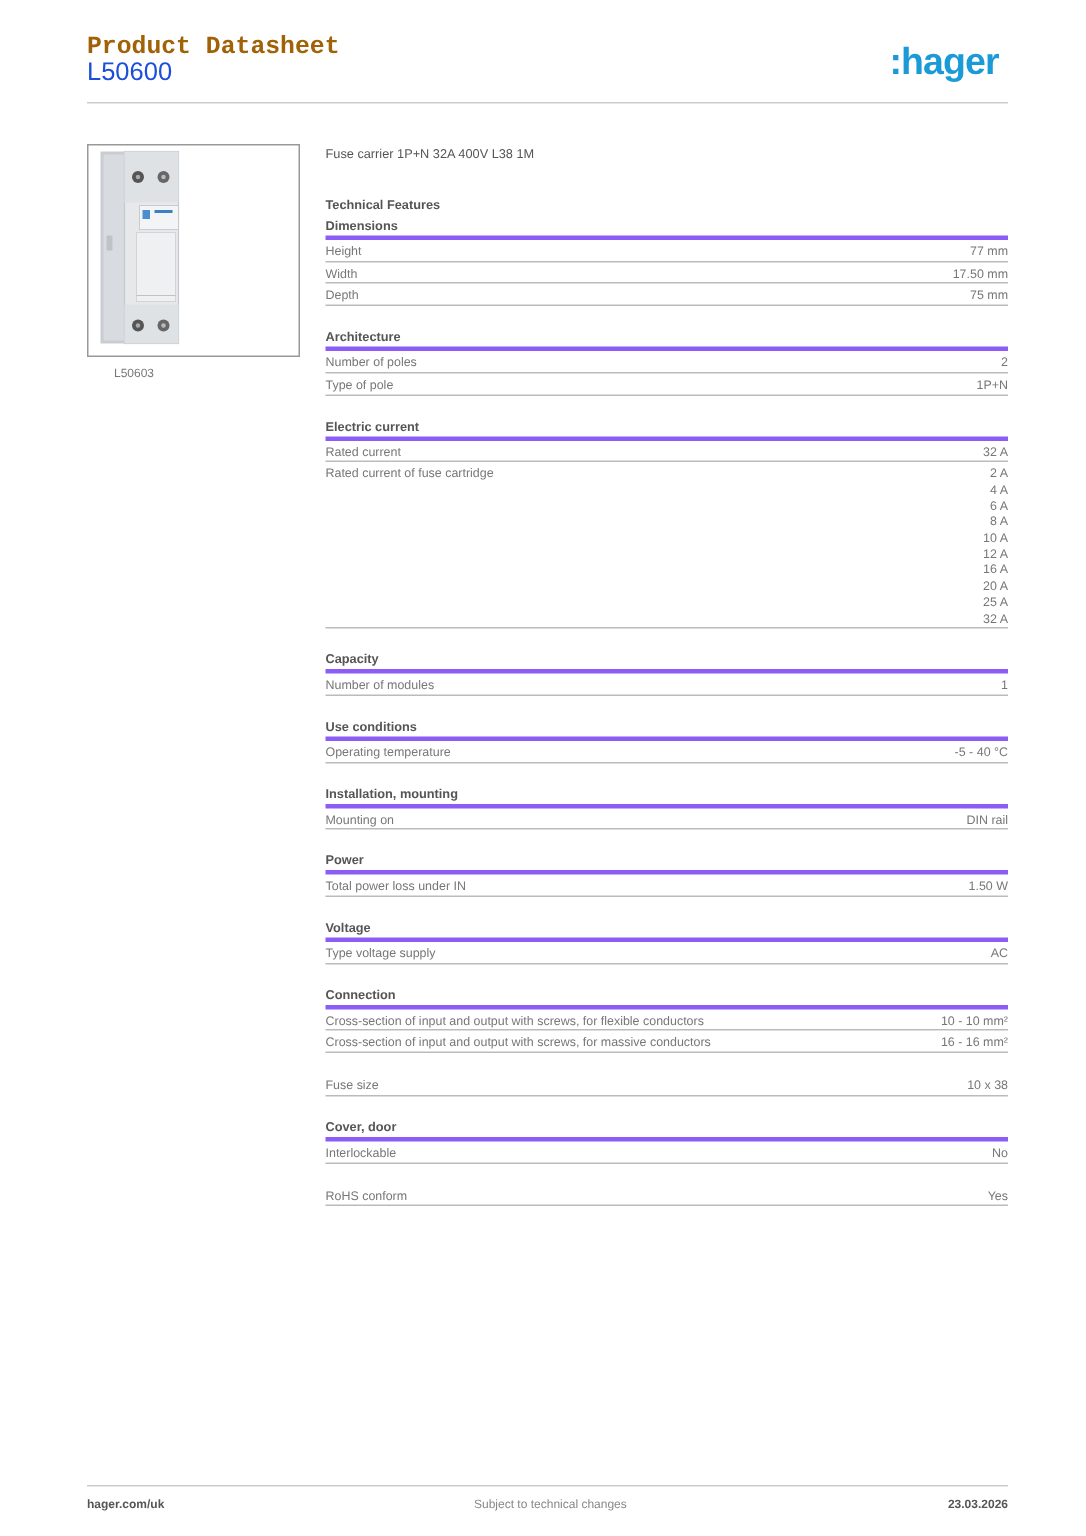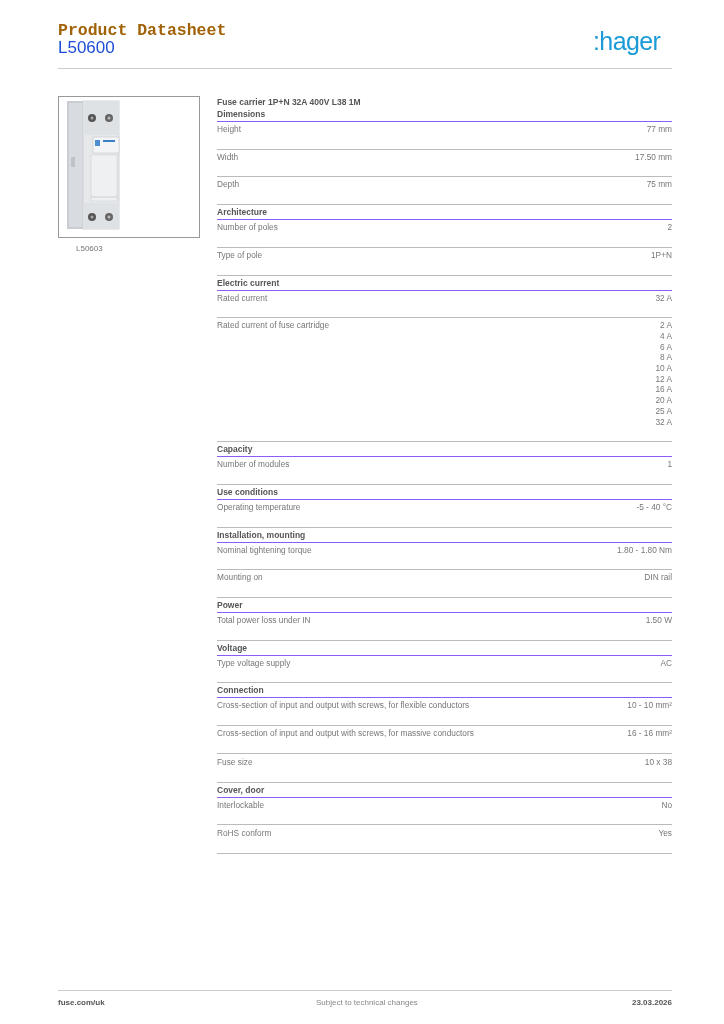--- a/index.html
+++ b/index.html
@@ -10,45 +10,45 @@
   .header-title {
     position: absolute; left: 58px; top: 22px;
     font-size: 16.5px; font-weight: bold; color: #a16207; line-height: 18px; font-family: Liberation Mono, monospace;
   }
   .header-code {
     position: absolute; left: 58px; top: 39px;
     font-size: 17px; color: #1d4ed8; line-height: 18px;
   }
   .logo {
     position: absolute; left: 593px; top: 26px;
-    font-size: 25px; font-weight: normal; color: #1a9bd7; letter-spacing: -0.6px;
+    font-size: 25px; font-weight: bold; color: #1a9bd7; letter-spacing: -0.6px;
     line-height: 30px;
   }
   .header-rule {
     position: absolute; left: 58px; top: 68px; width: 614px; height: 1px; background: #ccc;
   }
   .image-box {
     position: absolute; left: 58px; top: 96px; width: 142px; height: 142px;
     border: 1px solid #999; box-sizing: border-box; background: #fff;
   }
   .image-caption {
     position: absolute; left: 76px; top: 244px; font-size: 8px; color: #777;
   }
   .content { position: absolute; left: 217px; top: 96px; width: 455px; }
-  .product-name { font-size: 8.5px; font-weight: bold; color: #555; height: 12px; line-height: 12px; }
+  .product-name { font-size: 8.5px; font-weight: normal; color: #555; height: 12px; line-height: 12px; }
   .tech-title { font-size: 8.5px; font-weight: bold; color: #555; margin-top: 22px; height: 14px; line-height: 12px; }
-  .section { margin-top: 1px; }
+  .section { margin-top: 14px; }
   .section-title {
     font-size: 8.5px; font-weight: bold; color: #555; line-height: 12px; height: 12px;
-    border-bottom: 1px solid #8b5cf6; padding-bottom: 1px;
+    border-bottom: 3px solid #8b5cf6; padding-bottom: 1px;
   }
   .row {
     display: flex; justify-content: space-between; align-items: flex-start;
     font-size: 8.3px; color: #777; line-height: 10.7px;
-    padding-top: 2px; padding-bottom: 14px;
+    padding-top: 2px; padding-bottom: 1px;
     border-bottom: 1px solid #bbb;
   }
   .row .label { flex: 1; }
   .row .value { text-align: right; white-space: pre-line; }
   .footer-rule {
     position: absolute; left: 58px; top: 990px; width: 614px; height: 1px; background: #ccc;
   }
   .footer-left {
     position: absolute; left: 58px; top: 998px; font-size: 8px; font-weight: bold; color: #555;
   }
@@ -96,20 +96,21 @@
     <circle cx="50" cy="120" r="4" fill="#666"></circle>
     <circle cx="50" cy="120" r="1.5" fill="#bbb"></circle>
 
     <rect x="12" y="60" width="4" height="10" fill="#bfc3c8"></rect>
   </svg>
 </div>
 <div class="image-caption">L50603</div>
 
 <div class="content">
   <div class="product-name">Fuse carrier 1P+N 32A 400V L38 1M</div>
+  <div class="tech-title">Technical Features</div>
   <div id="sections">
       <div class="section" style="margin-top: 0px;">
         <div class="section-title">Dimensions</div>
         <div class="row">
           <span class="label">Height</span>
           <span class="value">77 mm</span>
         </div>
         <div class="row">
           <span class="label">Width</span>
           <span class="value">17.50 mm</span>
@@ -160,24 +161,20 @@
       <div class="section">
         <div class="section-title">Use conditions</div>
         <div class="row">
           <span class="label">Operating temperature</span>
           <span class="value">-5 - 40 °C</span>
         </div>
       </div>
       <div class="section">
         <div class="section-title">Installation, mounting</div>
         <div class="row">
-          <span class="label">Nominal tightening torque</span>
-          <span class="value">1.80 - 1.80 Nm</span>
-        </div>
-        <div class="row">
           <span class="label">Mounting on</span>
           <span class="value">DIN rail</span>
         </div>
       </div>
       <div class="section">
         <div class="section-title">Power</div>
         <div class="row">
           <span class="label">Total power loss under IN</span>
           <span class="value">1.50 W</span>
         </div>
@@ -217,16 +214,16 @@
         <div class="row">
           <span class="label">RoHS conform</span>
           <span class="value">Yes</span>
         </div>
       </div>
     </div>
 </div>
 
 <div>
   <div class="footer-rule"></div>
-  <div class="footer-left">fuse.com/uk</div>
+  <div class="footer-left">hager.com/uk</div>
   <div class="footer-center">Subject to technical changes</div>
   <div class="footer-right">23.03.2026</div>
 </div>
 
 </body></html>

